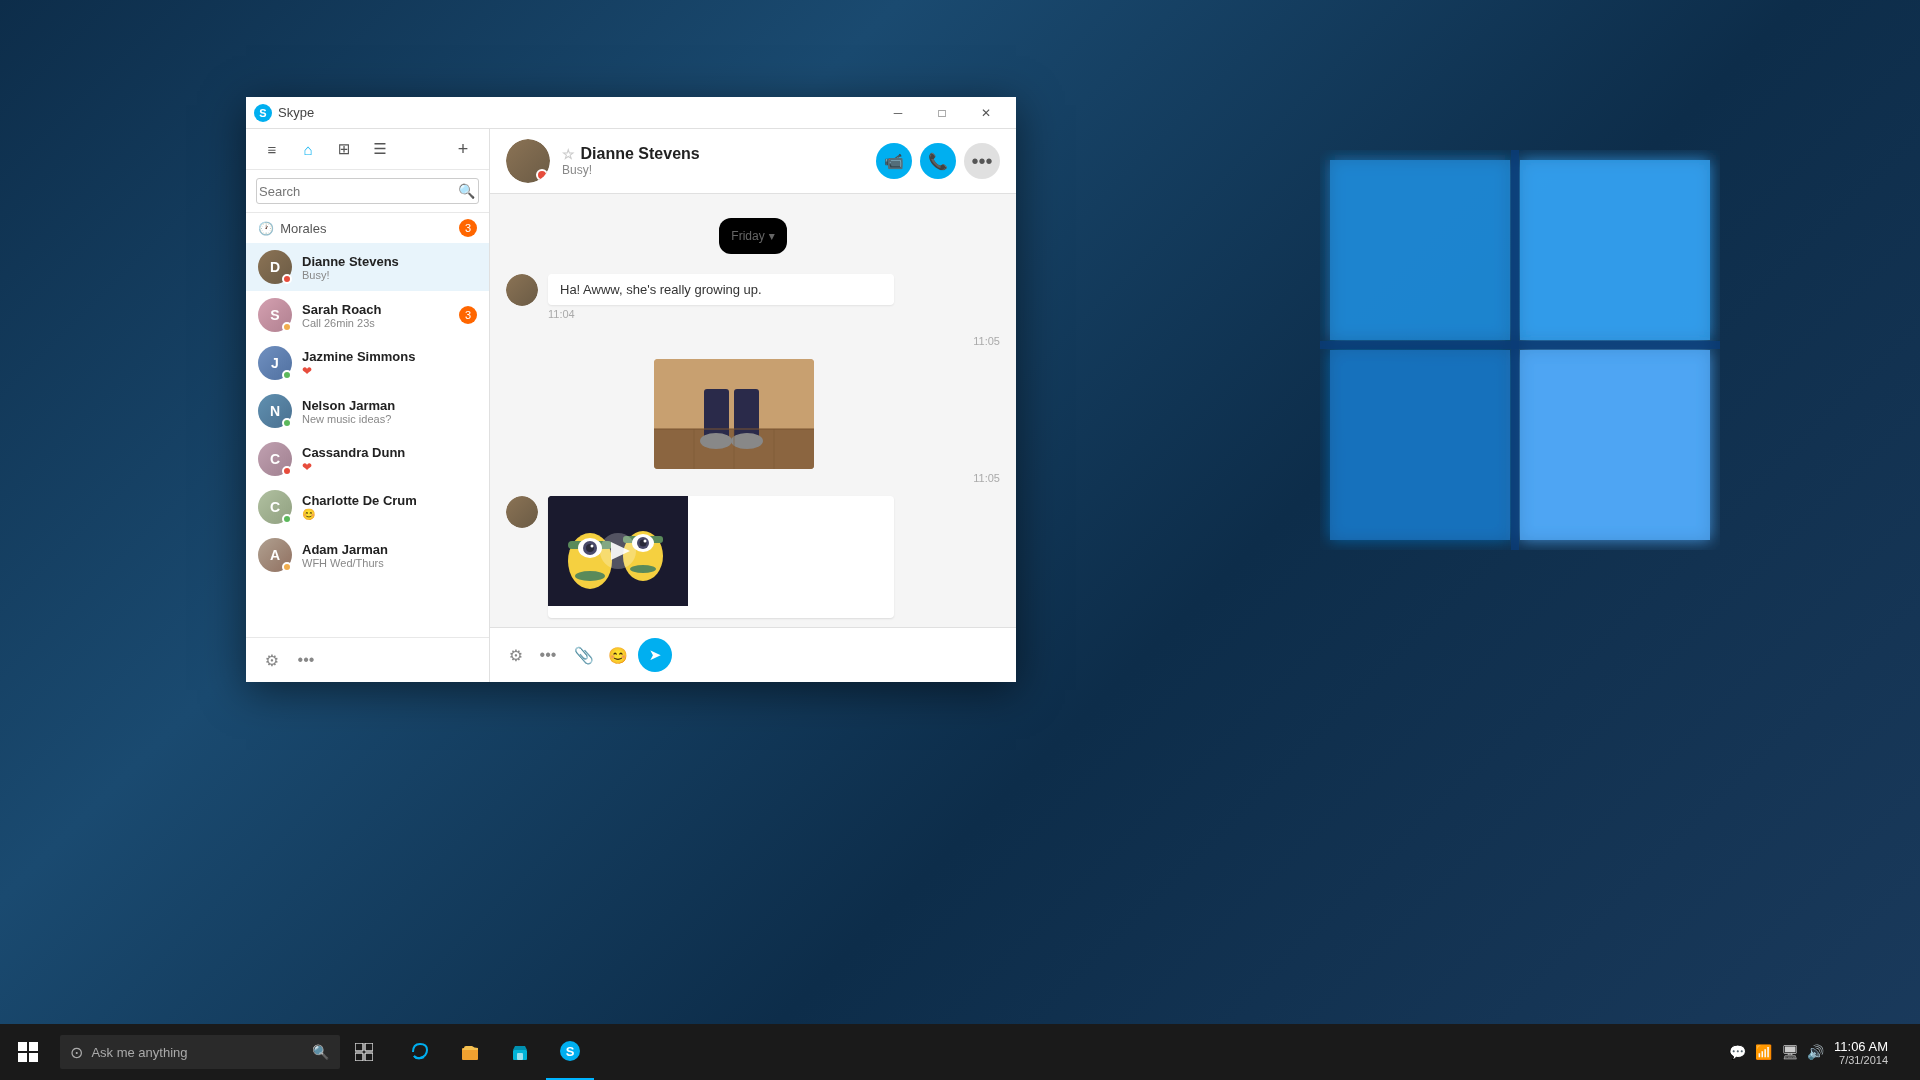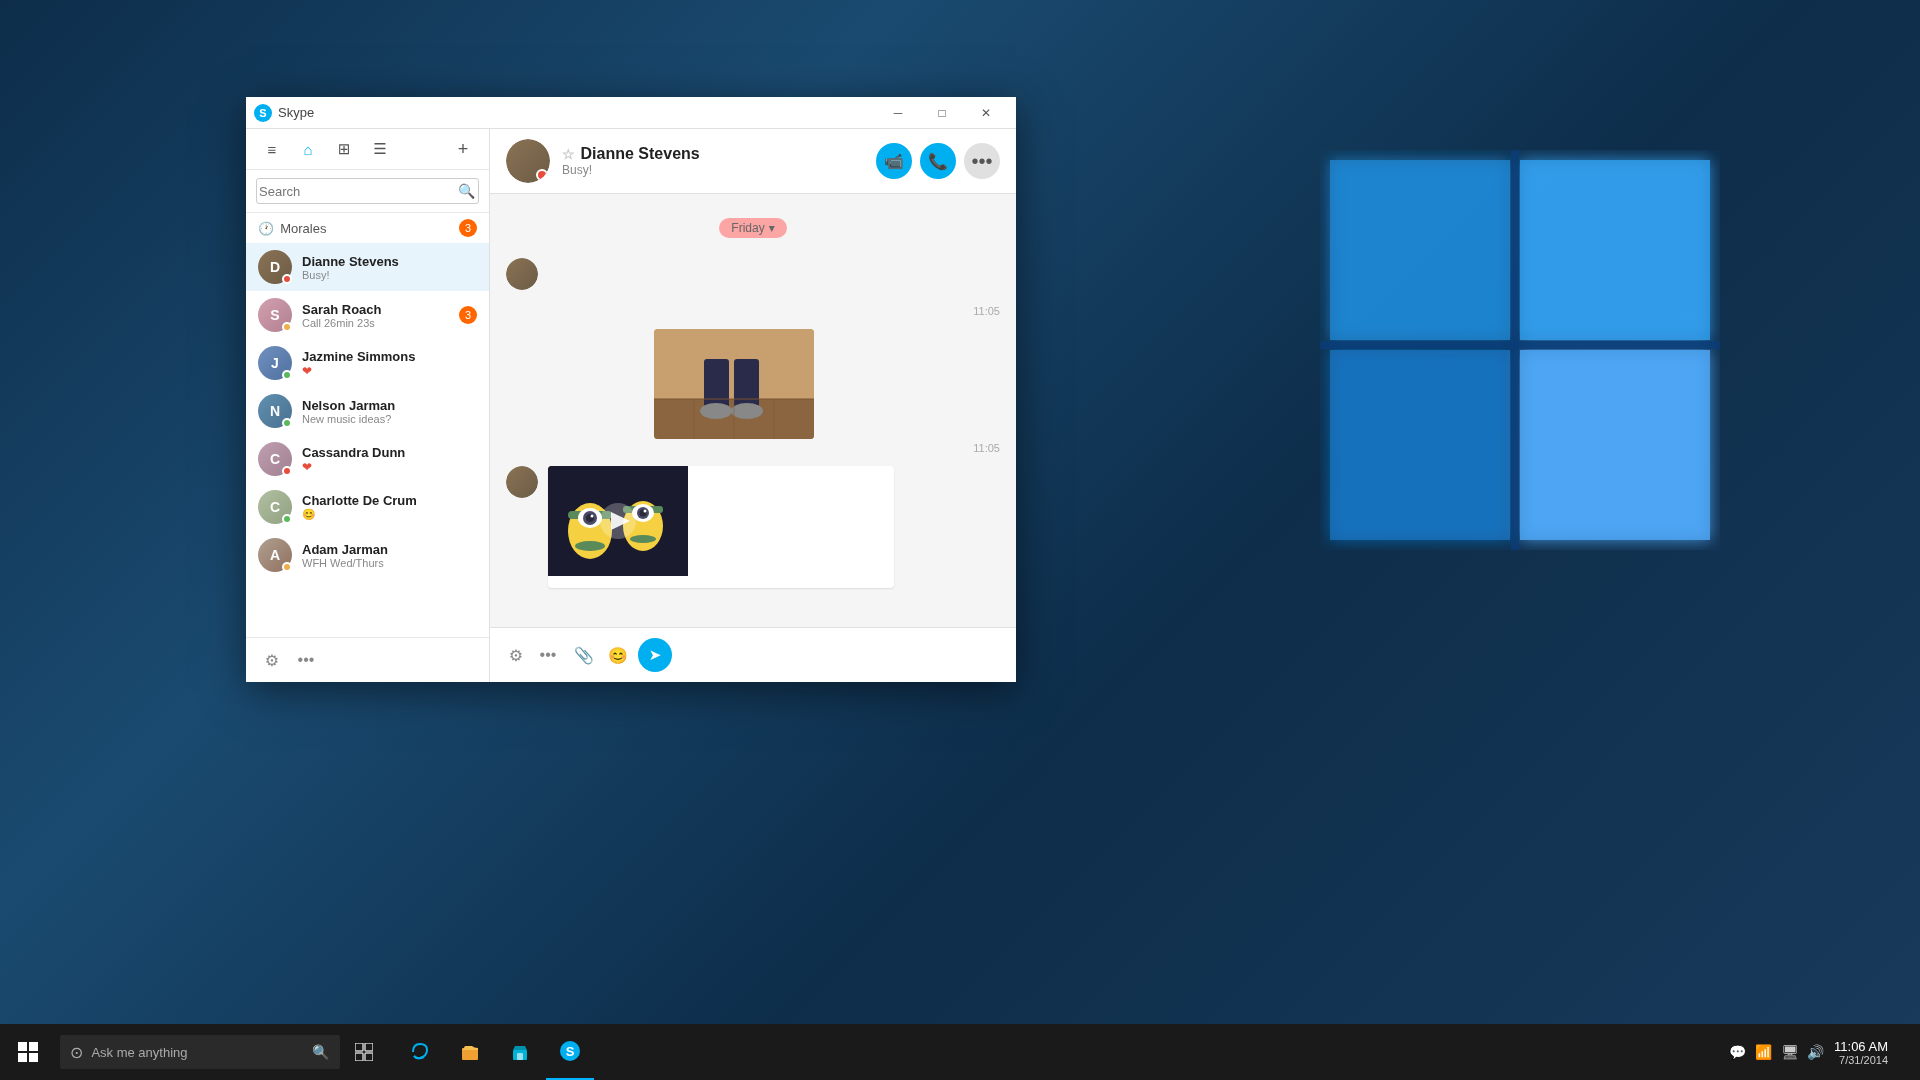--- a/index.html
+++ b/index.html
@@ -473,23 +473,23 @@
       gap: 12px;
     }
 
     .date-divider {
       display: flex;
       align-items: center;
       justify-content: center;
       margin: 8px 0;
     }
     .date-pill {
-      background: #fca5a5;
+      background: #000000;
       border-radius: 12px;
-      padding: 3px 12px;
+      padding: 11px 12px;
       font-size: 12px;
       color: #666;
       cursor: pointer;
       display: flex;
       align-items: center;
       gap: 4px;
     }
 
     .message-row {
       display: flex;
@@ -826,20 +826,26 @@
         <div class="date-divider">
           <div class="date-pill">
             <span>Friday</span>
             <span>▾</span>
           </div>
         </div>
 
         <div class="message-row">
           <div class="msg-avatar">
             <div class="msg-avatar-inner"></div>
+          </div>
+          <div class="msg-content">
+            <div class="msg-bubble">
+              <span>Ha! Awww, she's really growing up.</span>
+            </div>
+            <div class="msg-time left">11:04</div>
           </div>
         </div>
 
         <div class="message-row own">
           <div class="msg-content">
             <div class="msg-time">11:05</div>
           </div>
         </div>
 
         <div class="message-row own">

